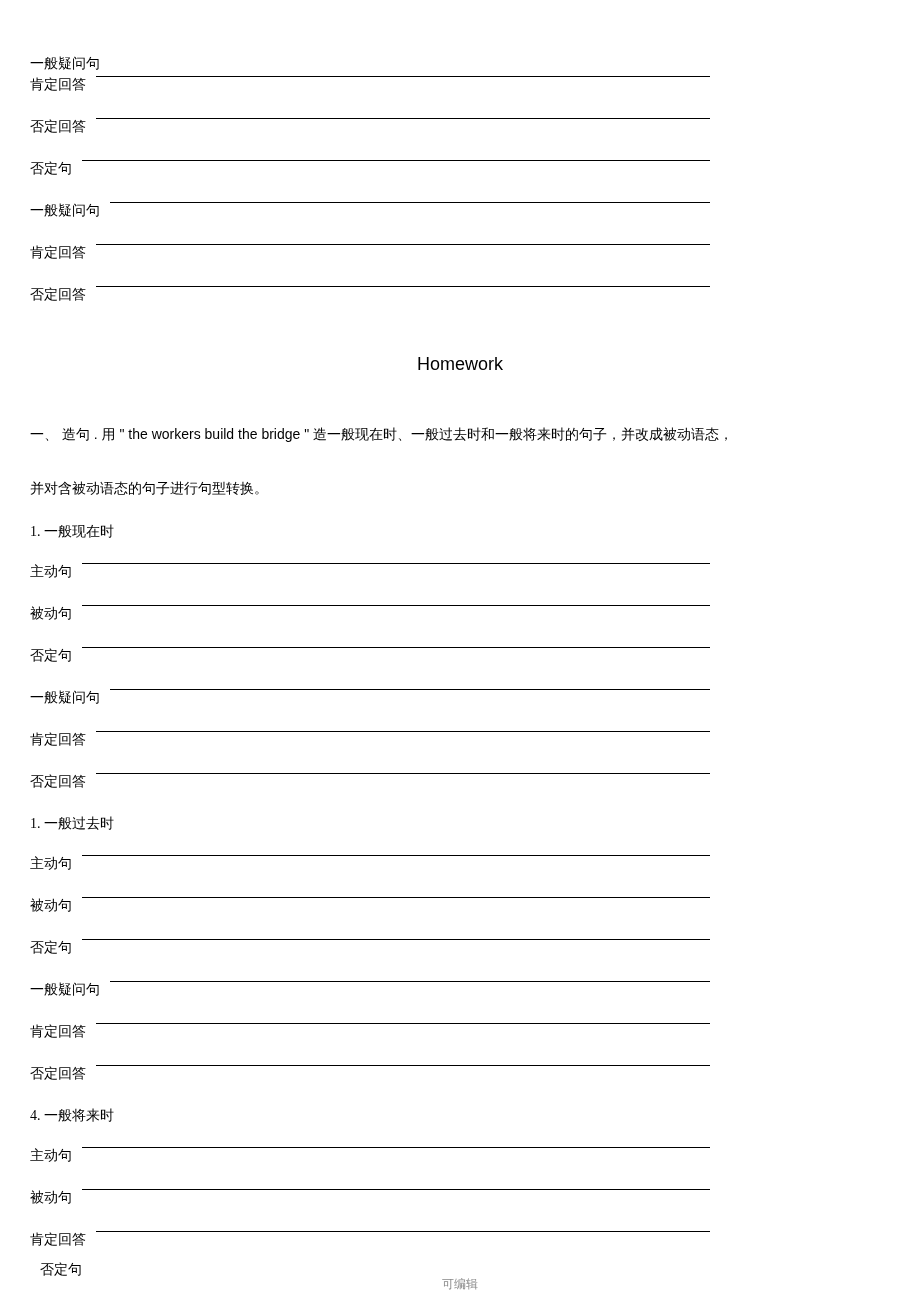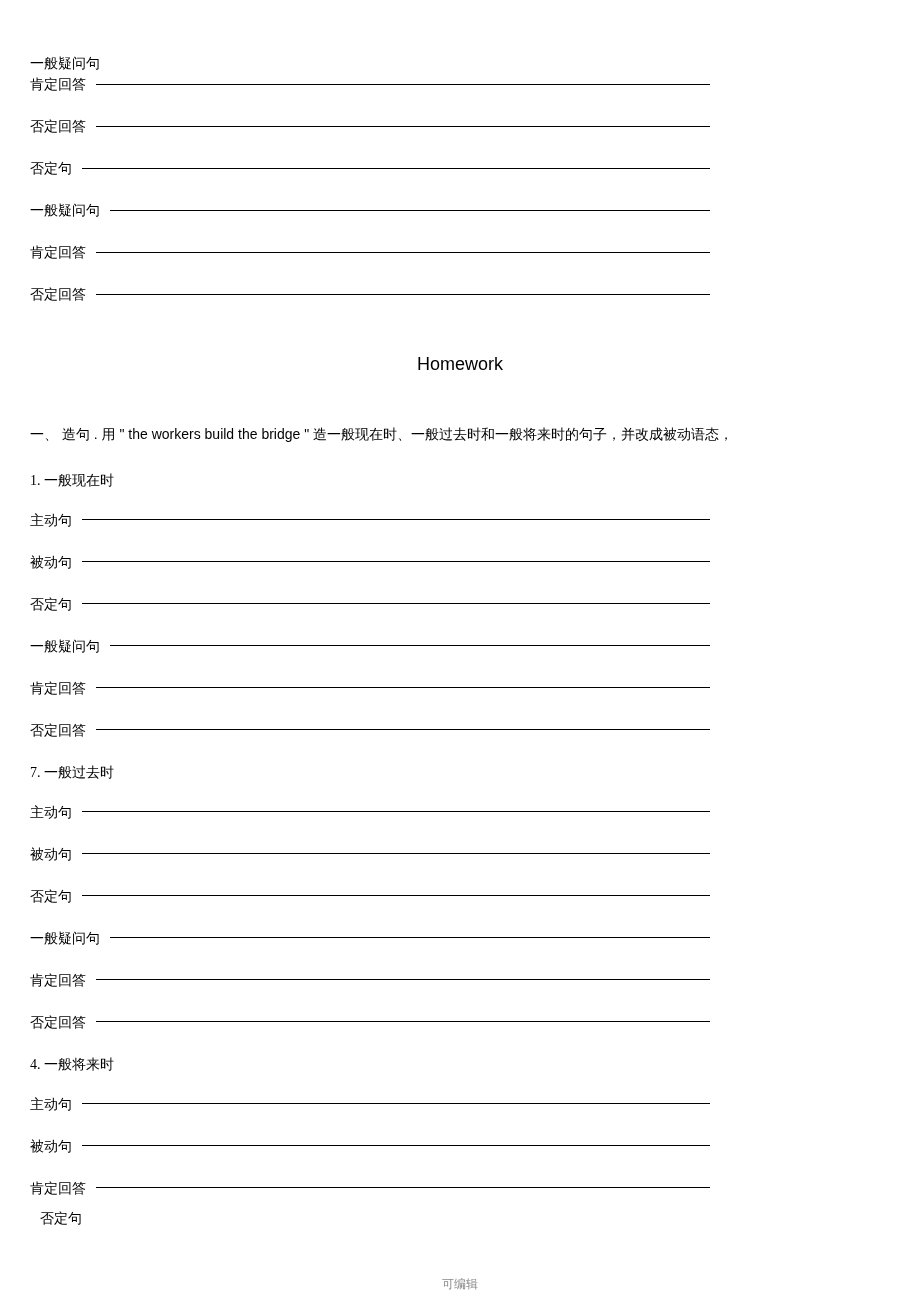--- a/index.html
+++ b/index.html
@@ -16,21 +16,21 @@
       color: #000000;
       padding: 55px 30px 20px 30px;
       position: relative;
     }
     .page-content {
       width: 680px;
     }
     .line-item {
       margin-bottom: 24px;
       display: flex;
-      align-items: center;
+      align-items: flex-start;
     }
     .line-item.tight {
       margin-bottom: 3px;
     }
     .label-text {
       white-space: nowrap;
       margin-right: 10px;
     }
     .blank-line {
       flex: 1;
@@ -108,20 +108,21 @@
     <span class="label-text">否定回答</span>
     <span class="blank-line"></span>
   </div>
 </div>
 
 <div class="wide-content">
   <div class="section-title">Homework</div>
   <div class="paragraph">
     <span>一、 造句  . 用 " the workers build the bridge " 造一般现在时、一般过去时和一般将来时的句子，并改成被动语态，</span>
   </div>
+  <div class="paragraph" style="margin-bottom:18px;">并对含被动语态的句子进行句型转换。</div>
 </div>
 
 <div class="page-content">
   <div class="number-heading">1.  一般现在时</div>
 
   <div class="line-item">
     <span class="label-text">主动句</span>
     <span class="blank-line"></span>
   </div>
   <div class="line-item">
@@ -138,21 +139,21 @@
   </div>
   <div class="line-item">
     <span class="label-text">肯定回答</span>
     <span class="blank-line"></span>
   </div>
   <div class="line-item">
     <span class="label-text">否定回答</span>
     <span class="blank-line"></span>
   </div>
 
-  <div class="number-heading">7.  一般过去时</div>
+  <div class="number-heading">1.  一般过去时</div>
 
   <div class="line-item">
     <span class="label-text">主动句</span>
     <span class="blank-line"></span>
   </div>
   <div class="line-item">
     <span class="label-text">被动句</span>
     <span class="blank-line"></span>
   </div>
   <div class="line-item">

